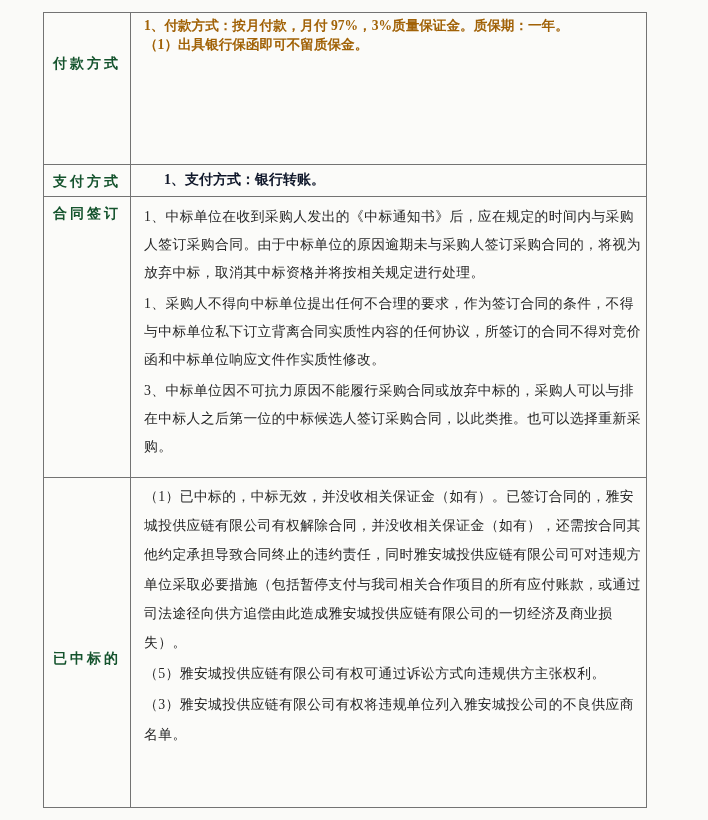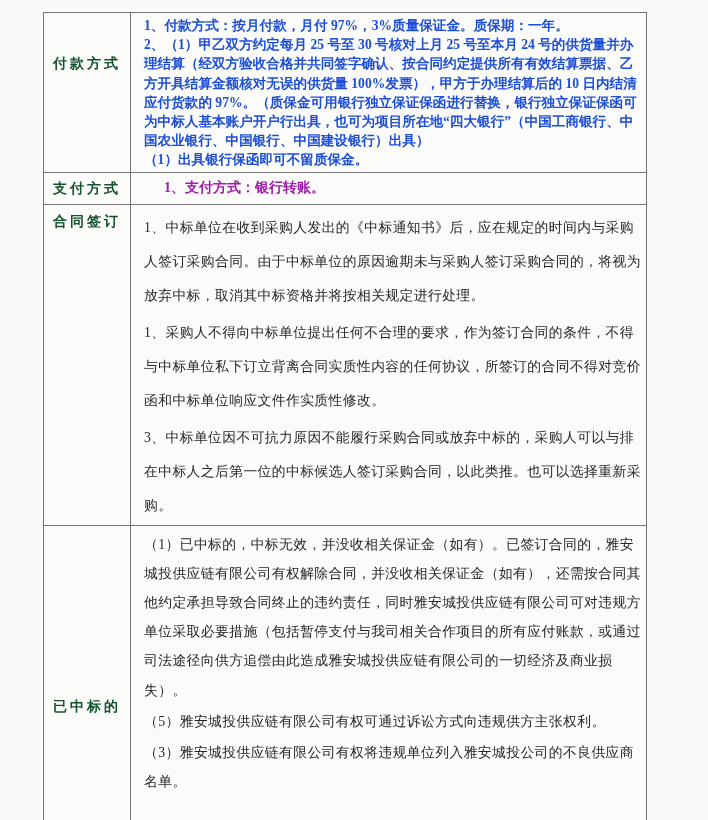--- a/index.html
+++ b/index.html
@@ -59,42 +59,42 @@
   .content-cell p { margin: 0; }
 
   
   .row-1 { min-height: 152px; }
   .row-1 .label-cell { padding-top: 42px; }
   .row-1 .content-cell { padding-top: 3px; }
   .row-1 .content-cell p {
     font-size: 13.6px;
     line-height: 19.2px;
     font-weight: 600;
-    color: #1d4ed8;
+    color: #a16207;
   }
 
   
   .row-2 { min-height: 32px; gap: 20px; }
   .row-2 .label-cell { align-items: center; padding-top: 2px; }
   .row-2 .content-cell { padding-top: 5px; }
   .row-2 .content-cell p {
     font-size: 14px;
     line-height: 20px;
     font-weight: 600;
-    color: #a21caf;
+    color: #0f172a;
   }
 
   
   .row-3 { min-height: 281px; }
   .row-3 .label-cell { padding-top: 8px; text-align: center; }
   .row-3 .content-cell { padding-top: 6px; }
   .row-3 .content-cell p {
     font-size: 13.8px;
     letter-spacing: 0.4px;
-    line-height: 34px;
+    line-height: 28px;
     margin-bottom: 3px;
   }
   .row-3 .content-cell p:last-child { margin-bottom: 0; }
 
   
   .row-4 { min-height: 329px; }
   .row-4 .label-cell { padding-top: 172px; }
   .row-4 .content-cell { padding-top: 4px; }
   .row-4 .content-cell p {
     font-size: 13.8px;
@@ -109,21 +109,20 @@
 
 <div class="page">
   <div class="doc-table">
 
     <div class="row row-1">
       <div class="label-cell">
         <span>付款方式</span>
       </div>
       <div class="content-cell">
         <p>1、付款方式：按月付款，月付 97%，3%质量保证金。质保期：一年。</p>
-        <p>2、（1）甲乙双方约定每月 25 号至 30 号核对上月 25 号至本月 24 号的供货量并办理结算（经双方验收合格并共同签字确认、按合同约定提供所有有效结算票据、乙方开具结算金额核对无误的供货量 100%发票），甲方于办理结算后的 10 日内结清应付货款的 97%。（质保金可用银行独立保证保函进行替换，银行独立保证保函可为中标人基本账户开户行出具，也可为项目所在地“四大银行”（中国工商银行、中国农业银行、中国银行、中国建设银行）出具）</p>
         <p>（1）出具银行保函即可不留质保金。</p>
       </div>
     </div>
 
     <div class="row row-2">
       <div class="label-cell">
         <span>支付方式</span>
       </div>
       <div class="content-cell">
         <p>1、支付方式：银行转账。</p>

